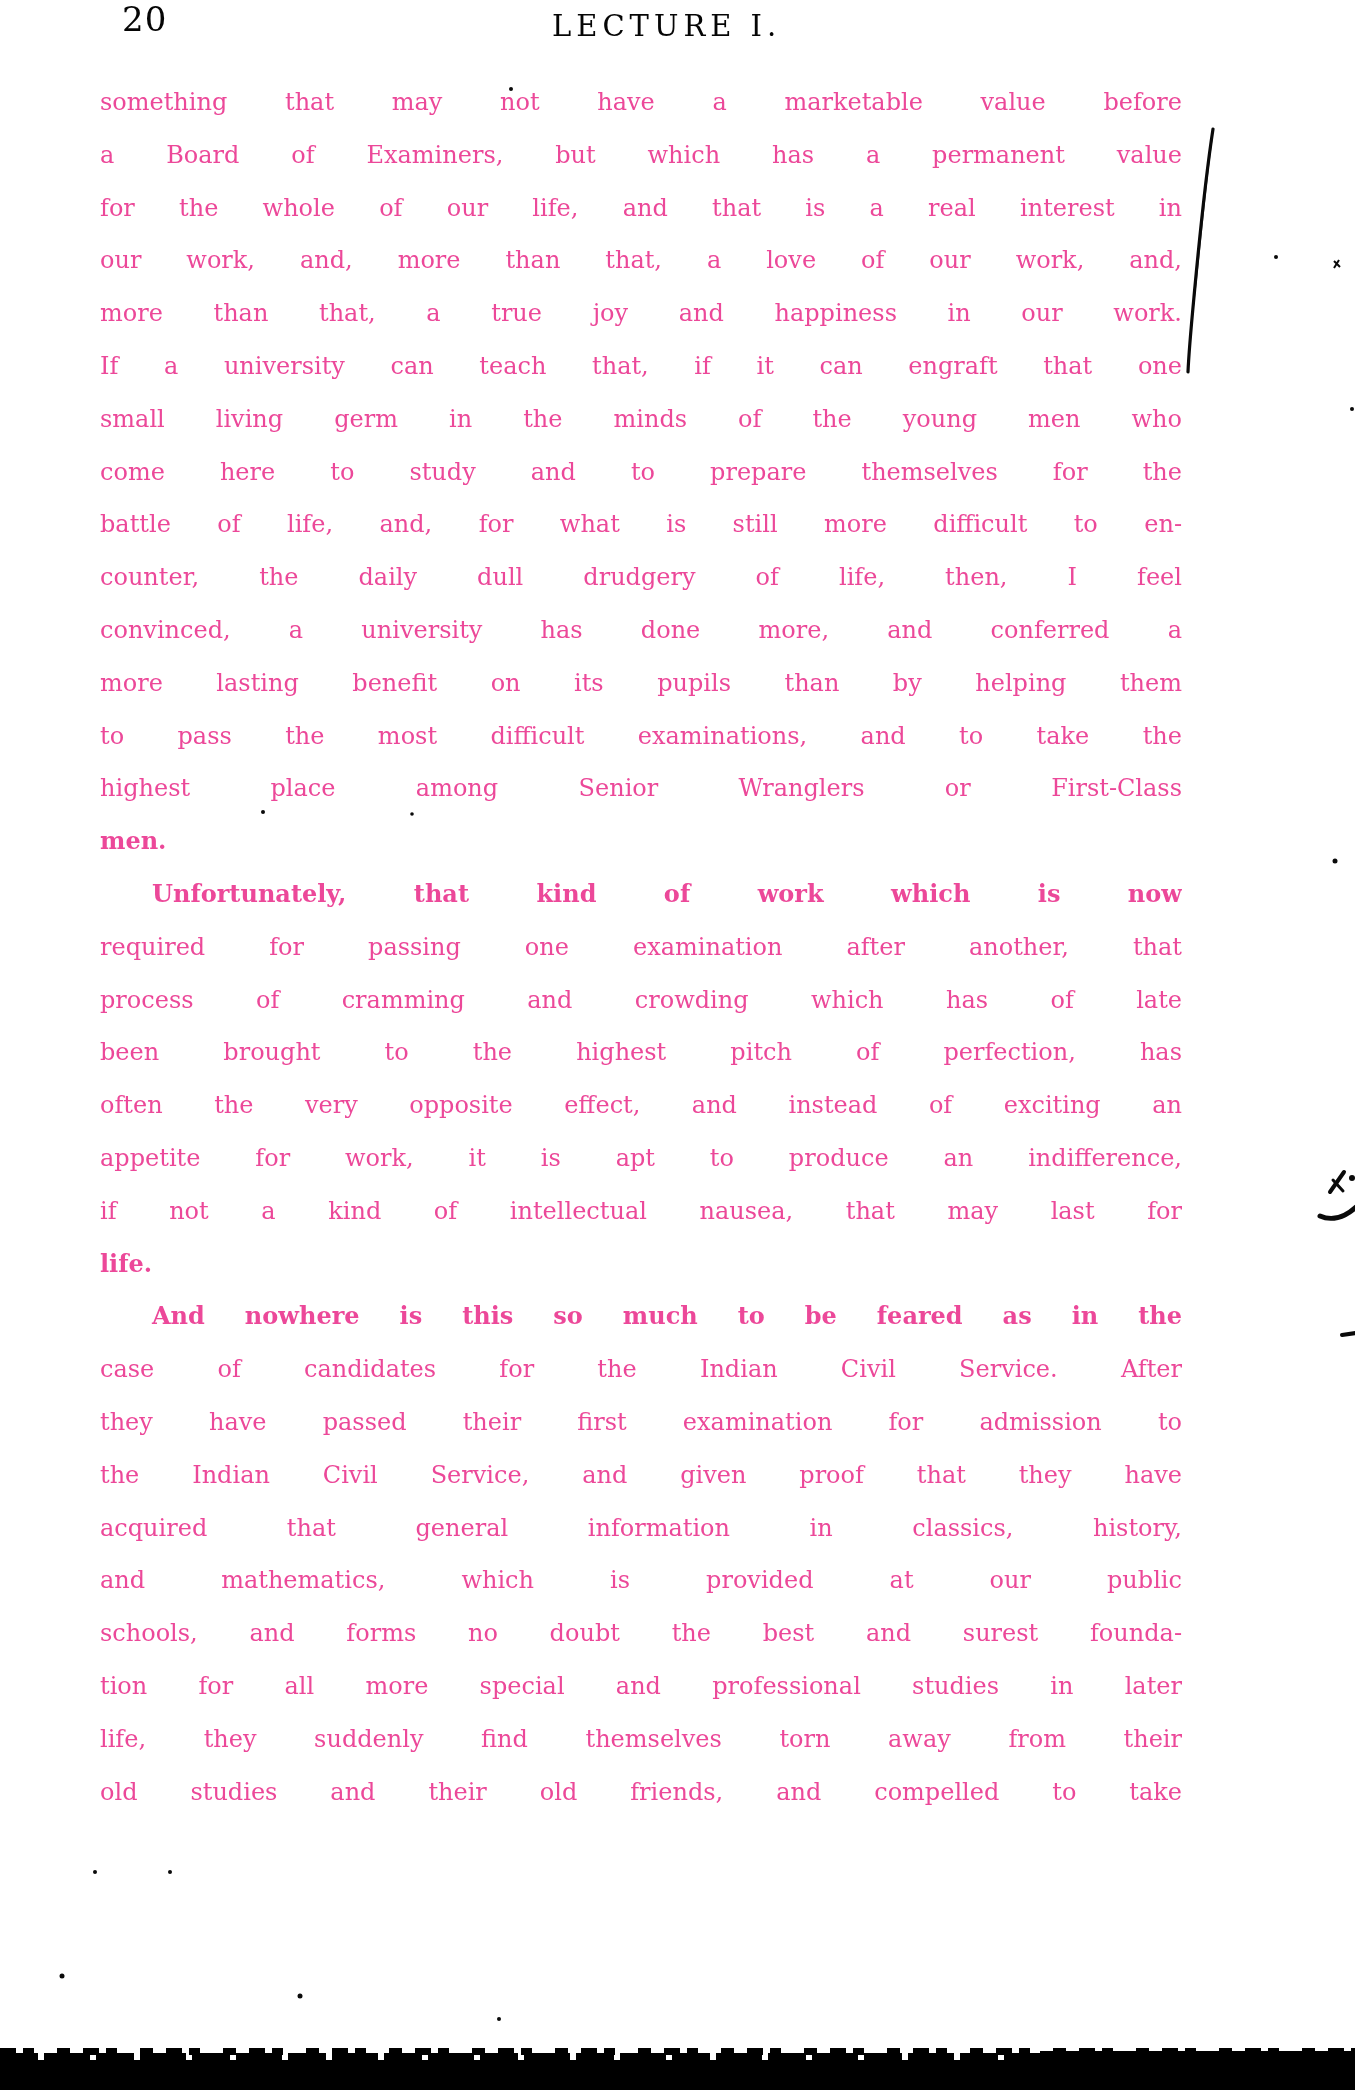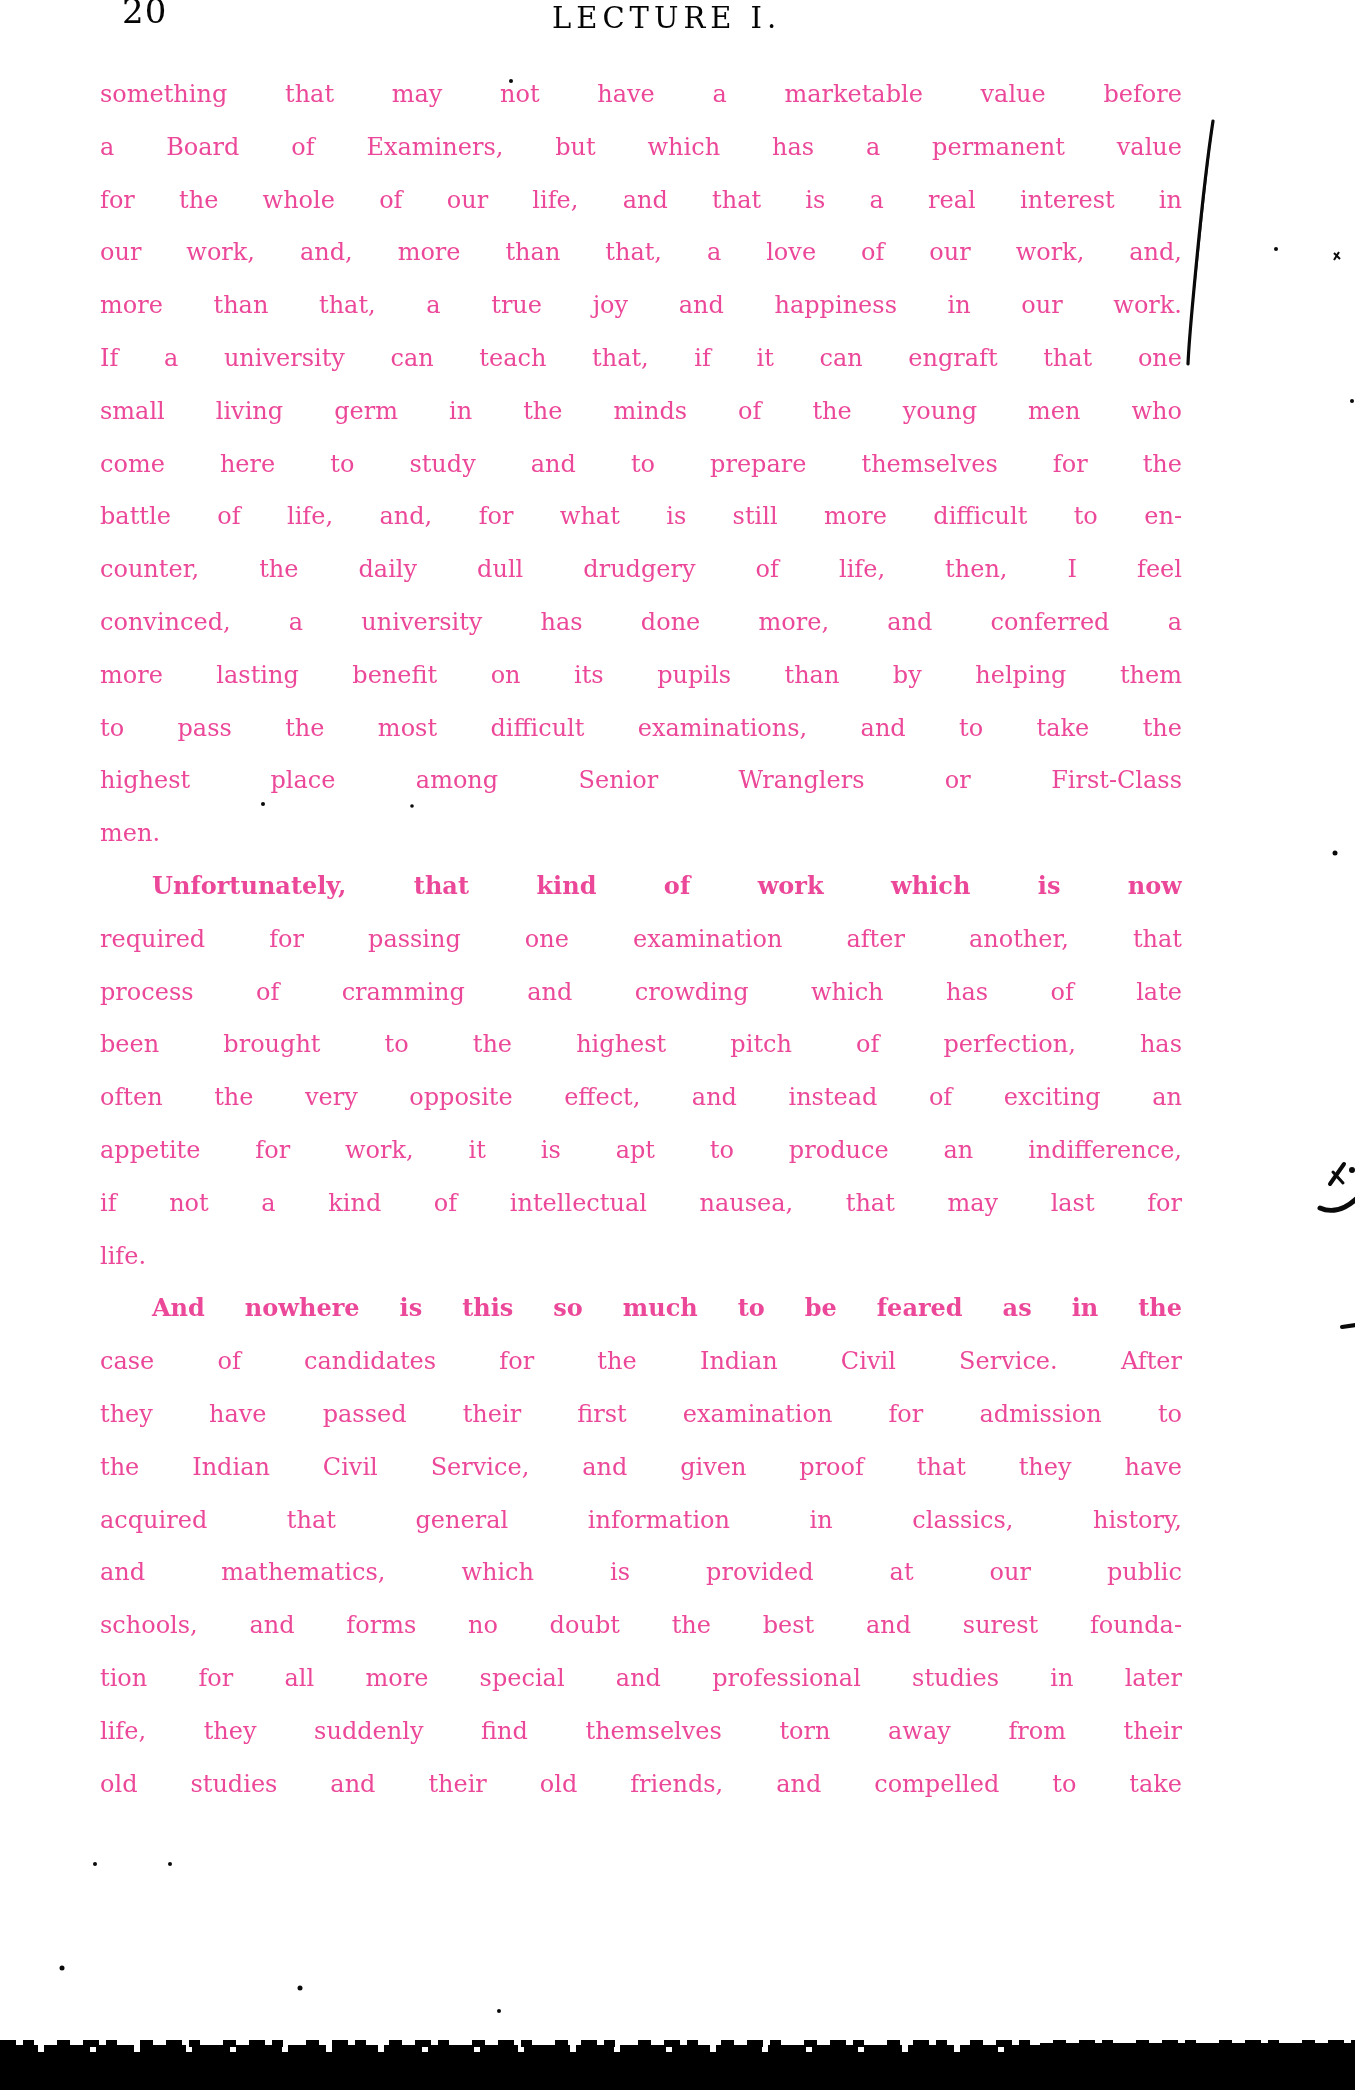--- a/index.html
+++ b/index.html
@@ -1,41 +1,41 @@
 <!DOCTYPE html>
 <html><head>
 <meta charset="utf-8">
 <style>
   html,body{margin:0;padding:0;}
   body{
     width:1355px;height:2090px;position:relative;overflow:hidden;
     background:#ffffff;
     font-family:"DejaVu Serif", serif;
   }
-  .page{position:absolute;inset:0;background:#ffffff;color:#050505;}
+  .page{position:absolute;inset:0;background:#ffffff;color:#050505;margin-top:8px;}
   .pagenum{
     position:absolute;left:122px;top:-9px;
     font-size:34px;color:#050505;letter-spacing:1px;
   }
   .running-header{
     position:absolute;left:552px;top:1px;
     font-size:29px;letter-spacing:5px;color:#050505;
   }
   .textblock{
     position:absolute;left:100px;top:68px;width:1082px;
     font-size:24px;line-height:52.8px;color:#ec4899;
   }
   .line{
     height:52.8px;overflow:hidden;
     text-align:justify;
     text-align-last:justify;
     word-spacing:0.06em;
   }
   .line.ind{text-indent:52px;font-weight:bold;}
-  .line.noj{text-align:right;text-align-last:left;}
+  .line.noj{text-align:right;text-align-last:left;font-weight:bold;}
   .marks{position:absolute;left:0;top:0;pointer-events:none;}
   .scan-noise-1{
     position:absolute;left:0;top:2040px;width:1355px;height:7px;
     background:repeating-linear-gradient(90deg,#000 0 16px,transparent 16px 23px,#000 23px 34px,transparent 34px 57px,#000 57px 70px,transparent 70px 83px);
   }
   .scan-noise-2{
     position:absolute;left:0;top:2045px;width:1355px;height:8px;
     background:repeating-linear-gradient(90deg,#000 0 38px,transparent 38px 44px,#000 44px 90px,transparent 90px 96px);
   }
   .scan-noise-3{

